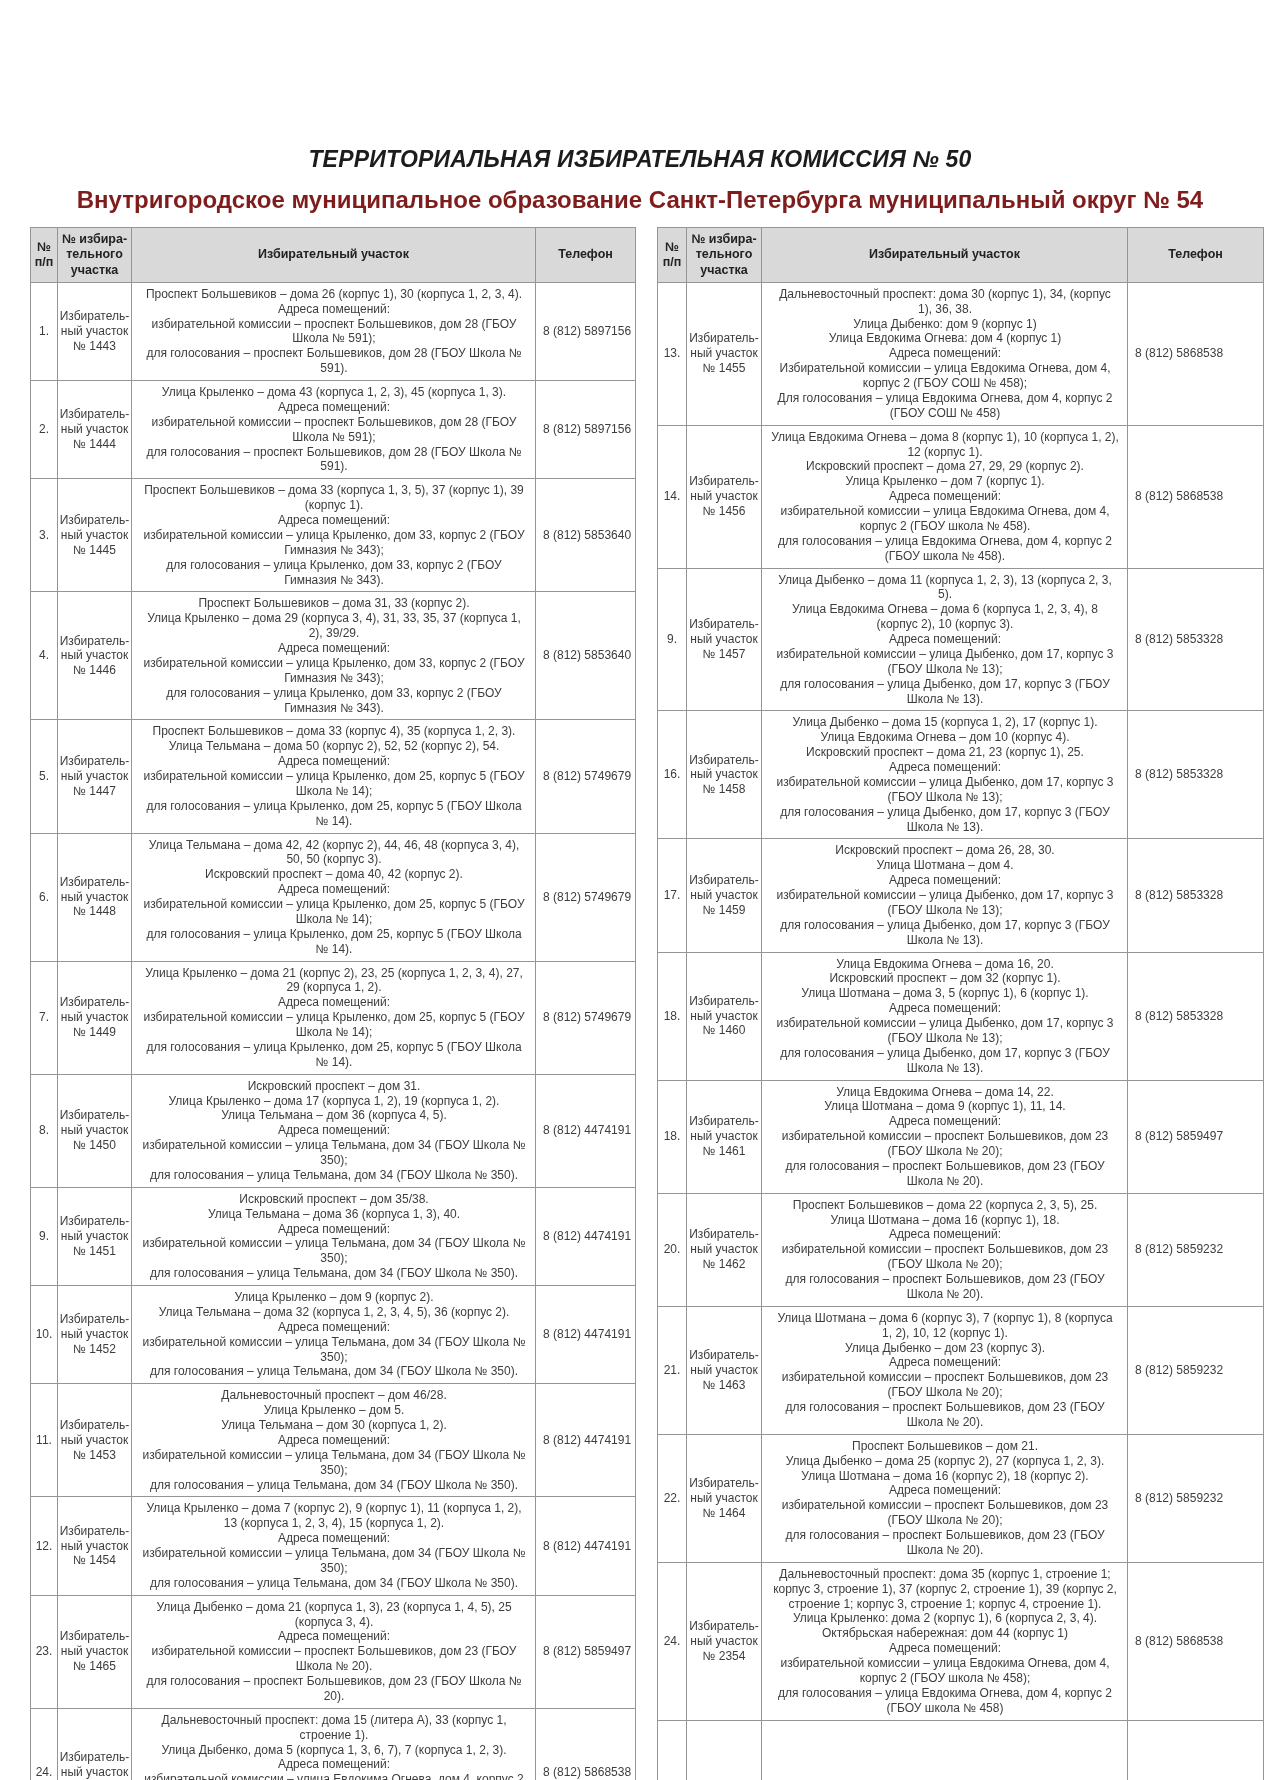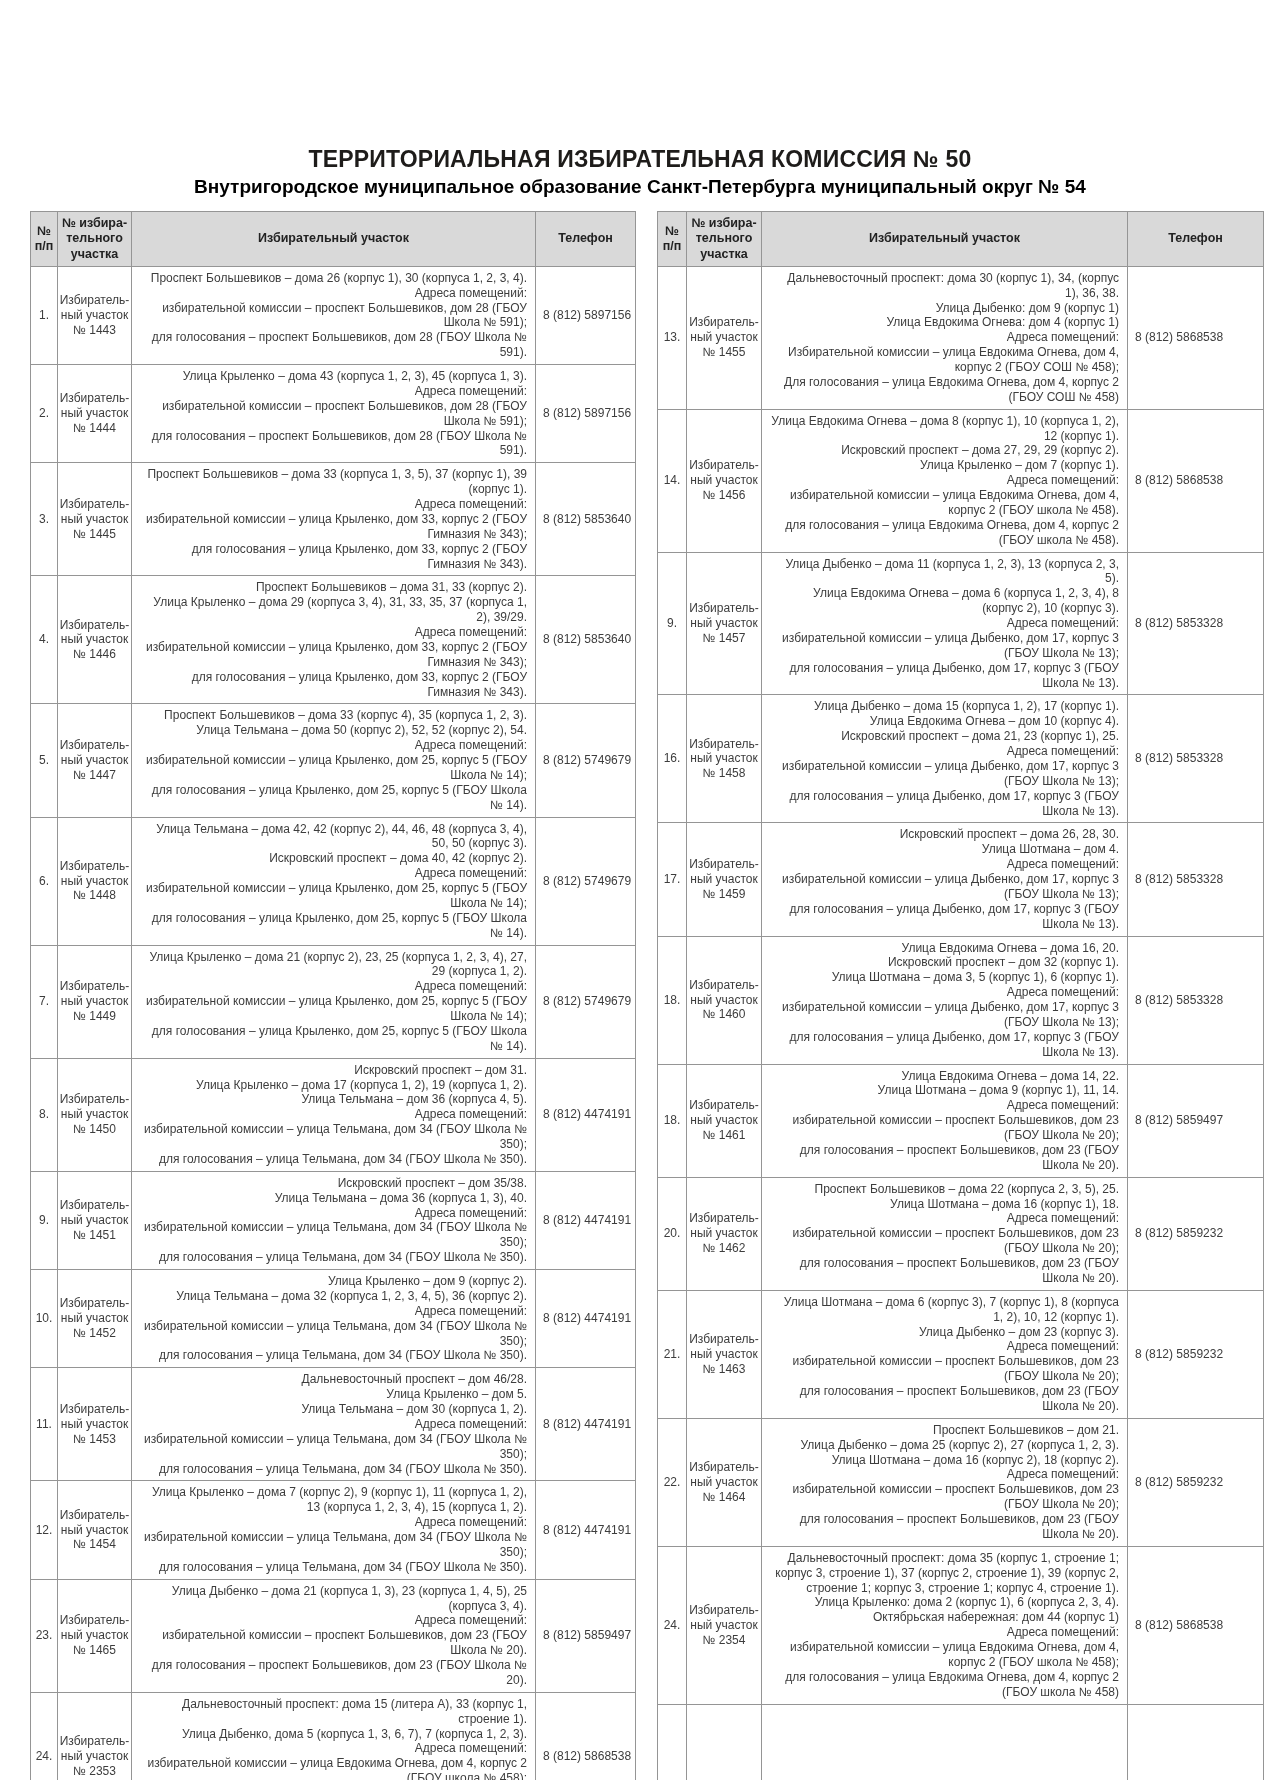--- a/index.html
+++ b/index.html
@@ -6,24 +6,24 @@
   html, body { margin: 0; padding: 0; }
   body {
     width: 1280px; height: 1780px; overflow: hidden;
     background: #ffffff;
     font-family: "Liberation Sans", "DejaVu Sans", sans-serif;
     color: #3d3d3d;
   }
   .heading { text-align: center; margin-top: 146px; }
   .title {
     font-size: 23px; font-weight: bold; color: #1e1c1a;
-    margin: 0 0 3px 0; letter-spacing: 0.2px;
+    margin: 0 0 13px 0; letter-spacing: 0.2px; font-style: italic;
   }
   .subtitle {
-    font-size: 19px; font-weight: bold; color: #000000;
+    font-size: 24px; font-weight: bold; color: #7f1d1d;
     margin: 0 0 13px 0;
   }
   .tables {
     display: flex; gap: 21px; padding: 0 0 0 30px;
     align-items: flex-start;
   }
   table { border-collapse: collapse; table-layout: fixed; }
   table.left-table  { width: 605px; }
   table.right-table { width: 606px; }
   th, td { border: 1px solid #959595; }
@@ -32,21 +32,21 @@
     font-size: 12.5px; font-weight: bold; line-height: 1.22;
     text-align: center; vertical-align: middle;
     padding: 4px 2px; white-space: pre-line;
   }
   td {
     font-size: 12px; line-height: 1.24;
     vertical-align: middle; padding: 3px 4px;
   }
   td.cell-num     { text-align: center; padding: 3px 1px; }
   td.cell-station { text-align: center; white-space: pre-line; padding: 21px 1px; }
-  td.cell-desc    { text-align: right; white-space: pre-line; padding: 4px 8px 4px 9px; }
+  td.cell-desc    { text-align: center; white-space: pre-line; padding: 4px 8px 4px 9px; }
   td.cell-phone   { text-align: left; white-space: nowrap; padding: 3px 2px 3px 7px; margin-top: 20px; }
   .left-table  col.c-num     { width: 27px;  }
   .left-table  col.c-station { width: 74px;  }
   .left-table  col.c-desc    { width: 404px; }
   .left-table  col.c-phone   { width: 100px; }
   .right-table col.c-num     { width: 29px;  }
   .right-table col.c-station { width: 75px;  }
   .right-table col.c-desc    { width: 366px; }
   .right-table col.c-phone   { width: 136px; }
   tr.empty-row td { height: 78px; }

